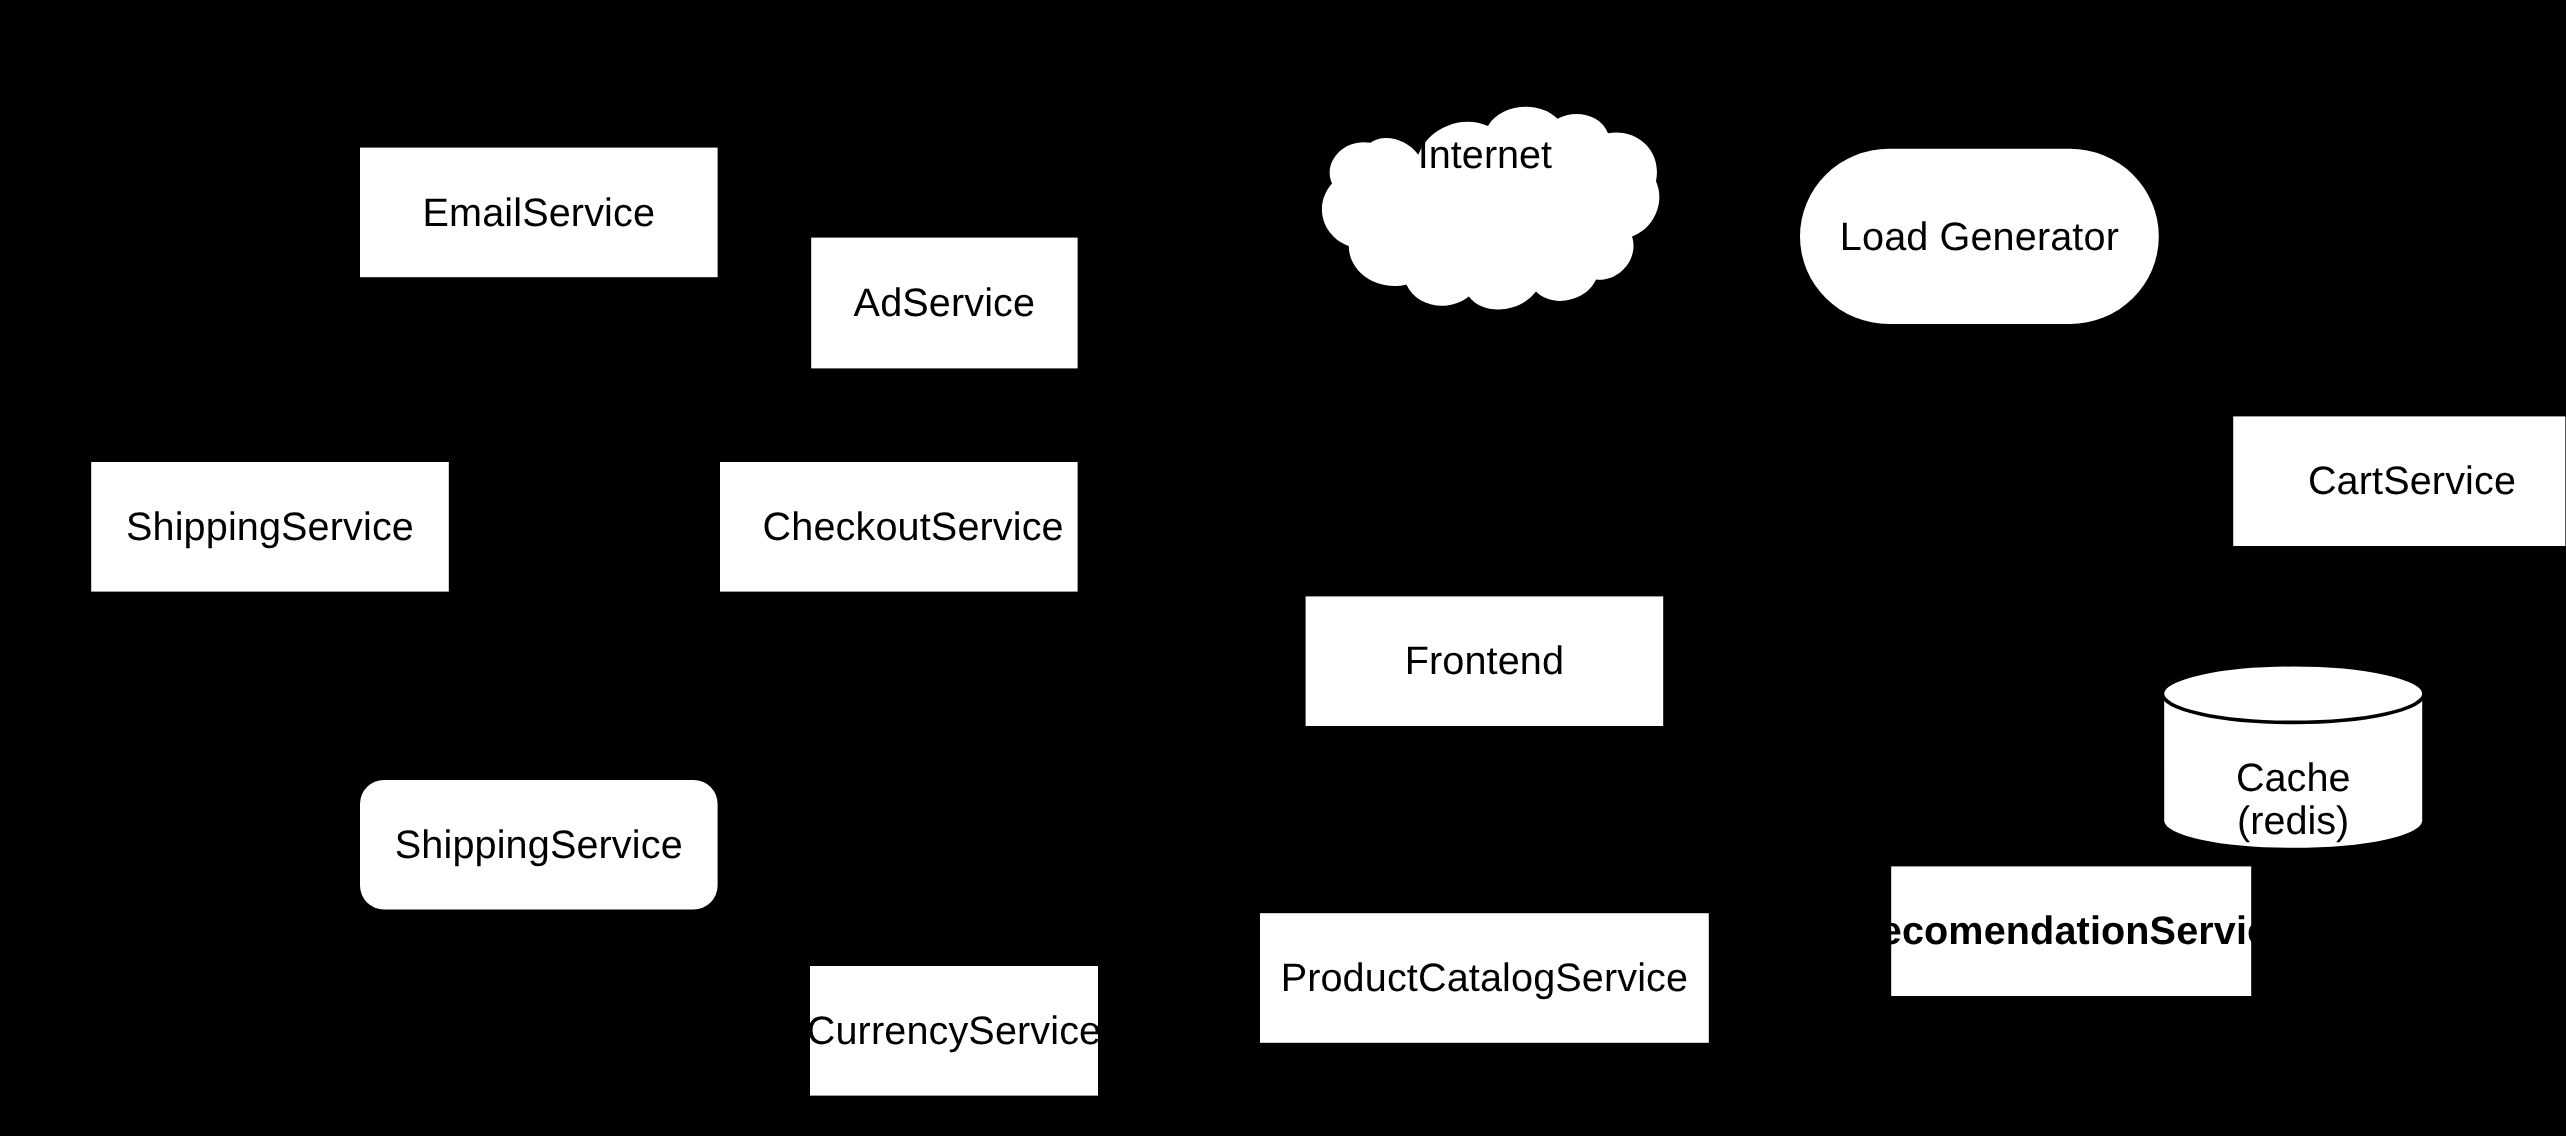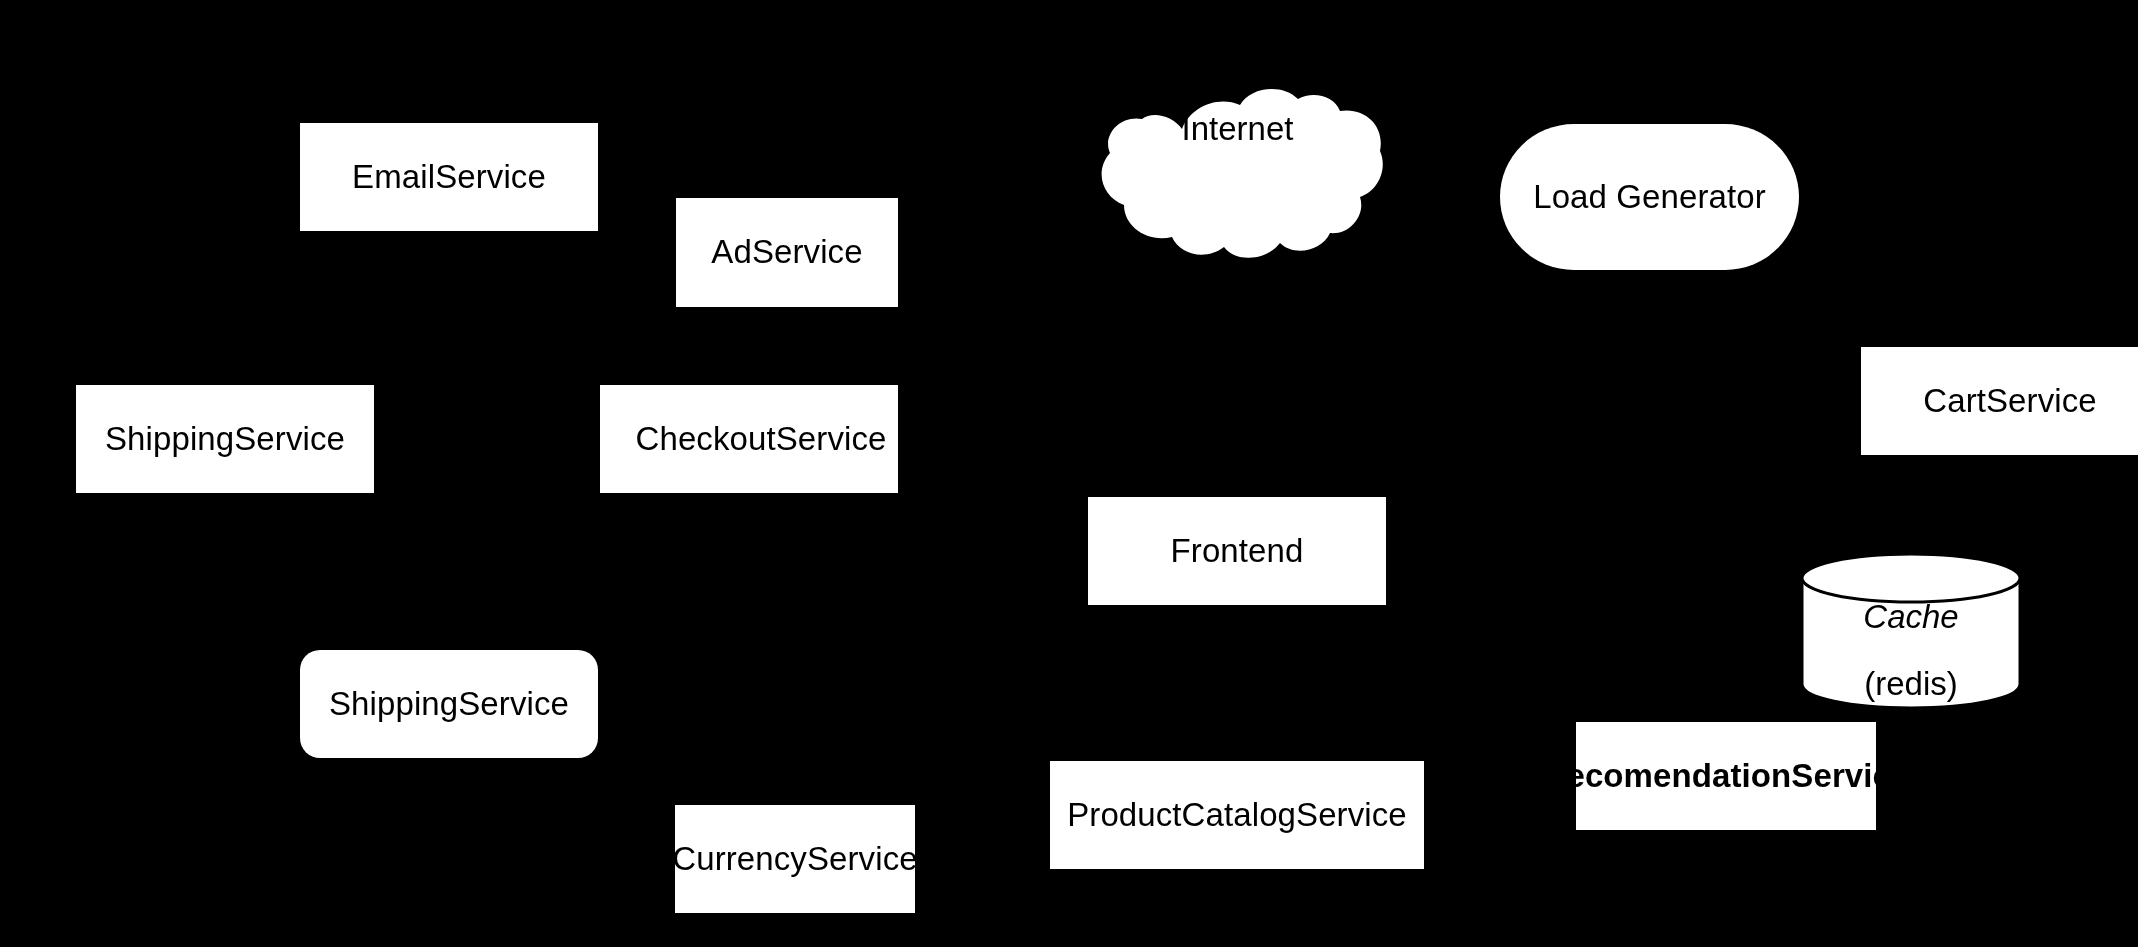--- a/index.html
+++ b/index.html
@@ -136,21 +136,21 @@
 
   <div class="node rect" style="left:1088px; top:497px; width:298px; height:108px;">
     <span>Frontend</span>
   </div>
 
   <div class="cyl-wrap" style="left:1800px; top:552px; width:222px; height:158px;">
     <svg width="222" height="158" viewBox="0 0 222 158">
       <path fill="#ffffff" stroke="#000000" stroke-width="3" d="M 2 26 L 2 132 C 2 146, 51 156, 111 156 C 171 156, 220 146, 220 132 L 220 26 Z"></path>
       <ellipse cx="111" cy="26" rx="109" ry="24" fill="#ffffff" stroke="#000000" stroke-width="3"></ellipse>
     </svg>
-    <div class="cyl-label" style="top:45px;font-style:italic;">Cache</div>
+    <div class="cyl-label" style="top:76px;">Cache</div>
     <div class="cyl-label" style="top:112px;">(redis)</div>
   </div>
 
   <div class="node rect" style="left:300px; top:650px; width:298px; height:108px;border-radius:20px;">
     <span>ShippingService</span>
   </div>
 
   <div class="node rect" style="left:1576px; top:722px; width:300px; height:108px;font-weight:bold;">
     <span>RecomendationService</span>
   </div>

